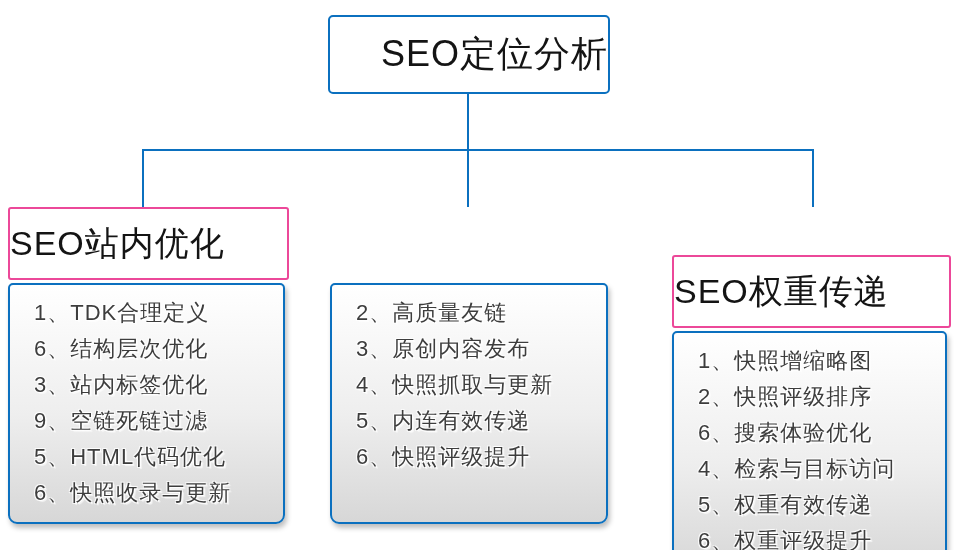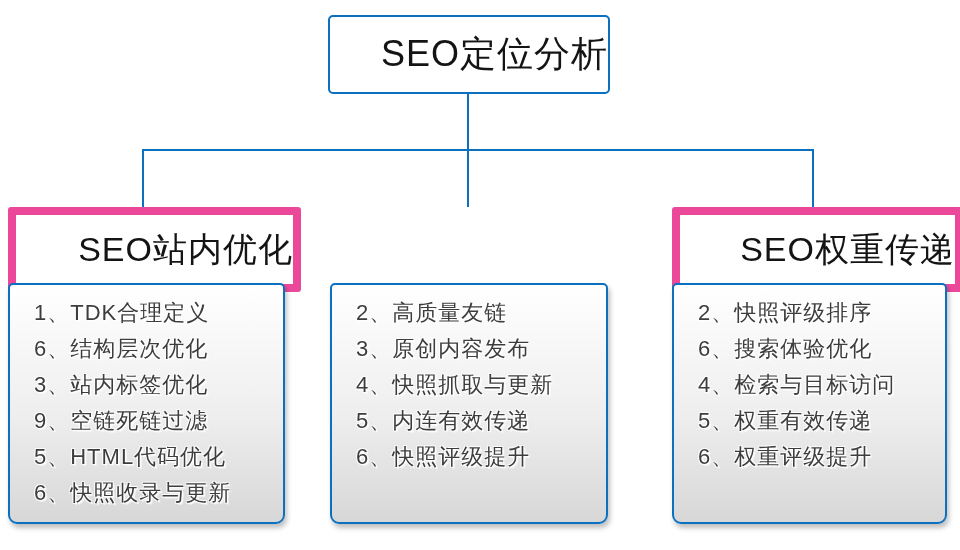--- a/index.html
+++ b/index.html
@@ -25,23 +25,23 @@
     display: flex; align-items: center; justify-content: flex-end;
     font-size: 36px;
     color: #141414;
     letter-spacing: 1px;
   }
   .col-header {
     position: absolute;
     top: 207px;
     height: 69px;
     background: #ffffff;
-    border: 8px solid #ec4899;
+    border: 2px solid #ec4899;
     border-radius: 3px;
-    display: flex; align-items: center; justify-content: flex-end;
+    display: flex; align-items: center; justify-content: flex-start;
     font-size: 34px;
     color: #141414;
     letter-spacing: 1px;
   }
   .col-list {
     position: absolute;
     top: 283px;
     height: 241px;
     box-sizing: border-box;
     border: 2px solid #0b70bf;
@@ -58,21 +58,21 @@
     white-space: nowrap;
     text-shadow: 1px 1px 0 rgba(255,255,255,0.95),
                  -1px -1px 0 rgba(255,255,255,0.75),
                  -1px 1px 0 rgba(255,255,255,0.75),
                  1px -1px 0 rgba(255,255,255,0.75),
                  2px 2px 1px rgba(255,255,255,0.7);
   }
   
   .col-1 { left: 8px;   width: 277px; }
   .col-2 { left: 330px; width: 278px; }
-  .col-3 { left: 672px; width: 275px; }
+  .col-3 { left: 672px; width: 275px; margin-top: 48px; }
 </style>
 </head>
 <body>
 
 <div class="canvas">
 
   <div class="root-node">
     <span>SEO定位分析</span>
   </div>
 
@@ -99,20 +99,21 @@
     <div class="list-item">3、原创内容发布</div>
     <div class="list-item">4、快照抓取与更新</div>
     <div class="list-item">5、内连有效传递</div>
     <div class="list-item">6、快照评级提升</div>
   </div>
 
   <div class="col-header col-3">
     <span>SEO权重传递</span>
   </div>
   <div class="col-list col-3">
+    <div class="list-item">1、快照增缩略图</div>
     <div class="list-item">2、快照评级排序</div>
     <div class="list-item">6、搜索体验优化</div>
     <div class="list-item">4、检索与目标访问</div>
     <div class="list-item">5、权重有效传递</div>
     <div class="list-item">6、权重评级提升</div>
   </div>
 
 </div>
 
 </body></html>

